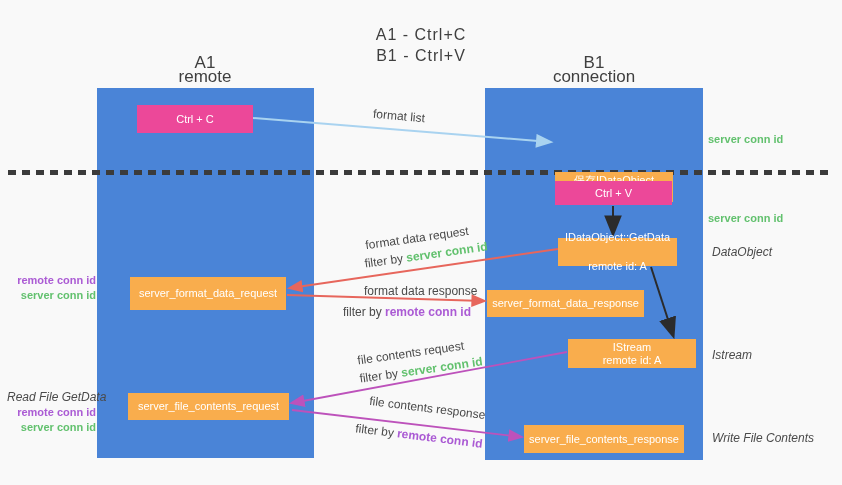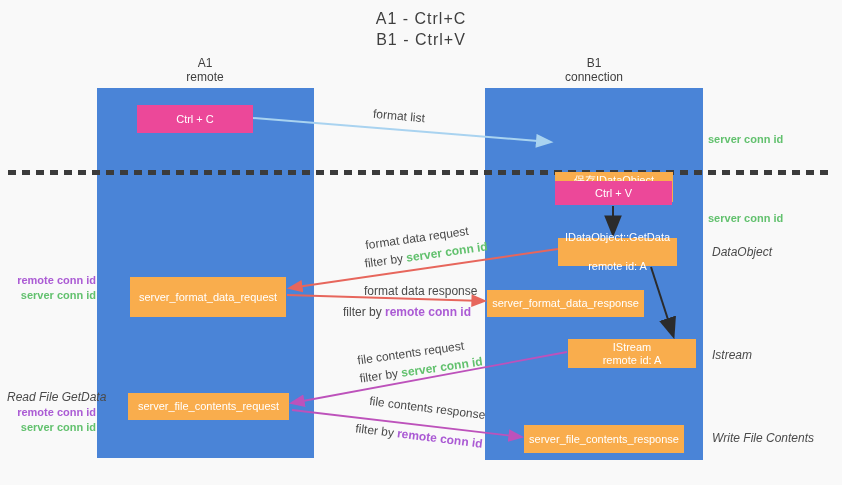--- a/index.html
+++ b/index.html
@@ -1,25 +1,25 @@
 <!DOCTYPE html>
 <html><head>
 <meta charset="utf-8">
 <style>
   html,body { margin:0; padding:0; background:#f9f9f9; }
   .canvas {
     position:relative; width:842px; height:485px; background:#f9f9f9;
     font-family:"Liberation Sans", sans-serif; overflow:hidden;
   }
   .title {
-    position:absolute; top:8px; left:0; width:842px; text-align:center;
+    position:absolute; top:24px; left:0; width:842px; text-align:center;
     font-size:16px; line-height:21px; color:#3f3f3f; z-index:2; letter-spacing:1px;
   }
   .colhead {
-    position:absolute; text-align:center; font-size:12px; line-height:14px;
+    position:absolute; text-align:center; font-size:17px; line-height:14px;
     color:#3f3f3f; z-index:2;
   }
   .col { position:absolute; background:#4a84d7; z-index:1; }
   .dotted {
     position:absolute; left:8px; top:170px; width:820px; height:5px; z-index:2;
     background:repeating-linear-gradient(90deg,#3b3b3b 0 8px,transparent 8px 14px);
   }
   svg.arrows { position:absolute; left:0; top:0; z-index:3; }
   .box {
     position:absolute; display:flex; flex-direction:column; align-items:center;
@@ -101,21 +101,21 @@
 
   <div class="box green" style="left:555px; top:181px; width:117px; height:24px;">
     <div>Ctrl + V</div>
   </div>
 
   <div class="box orange" style="left:558px; top:238px; width:119px; height:28px;gap:16px;">
     <div>IDataObject::GetData</div>
     <div>remote id: A</div>
   </div>
 
-  <div class="box orange" style="left:130px; top:277px; width:156px; height:40px;">
+  <div class="box orange" style="left:130px; top:277px; width:156px; height:33px;">
     <div>server_format_data_request</div>
   </div>
 
   <div class="box orange" style="left:487px; top:290px; width:157px; height:27px;">
     <div>server_format_data_response</div>
   </div>
 
   <div class="box orange" style="left:568px; top:339px; width:128px; height:29px;">
     <div>IStream</div>
     <div>remote id: A</div>

